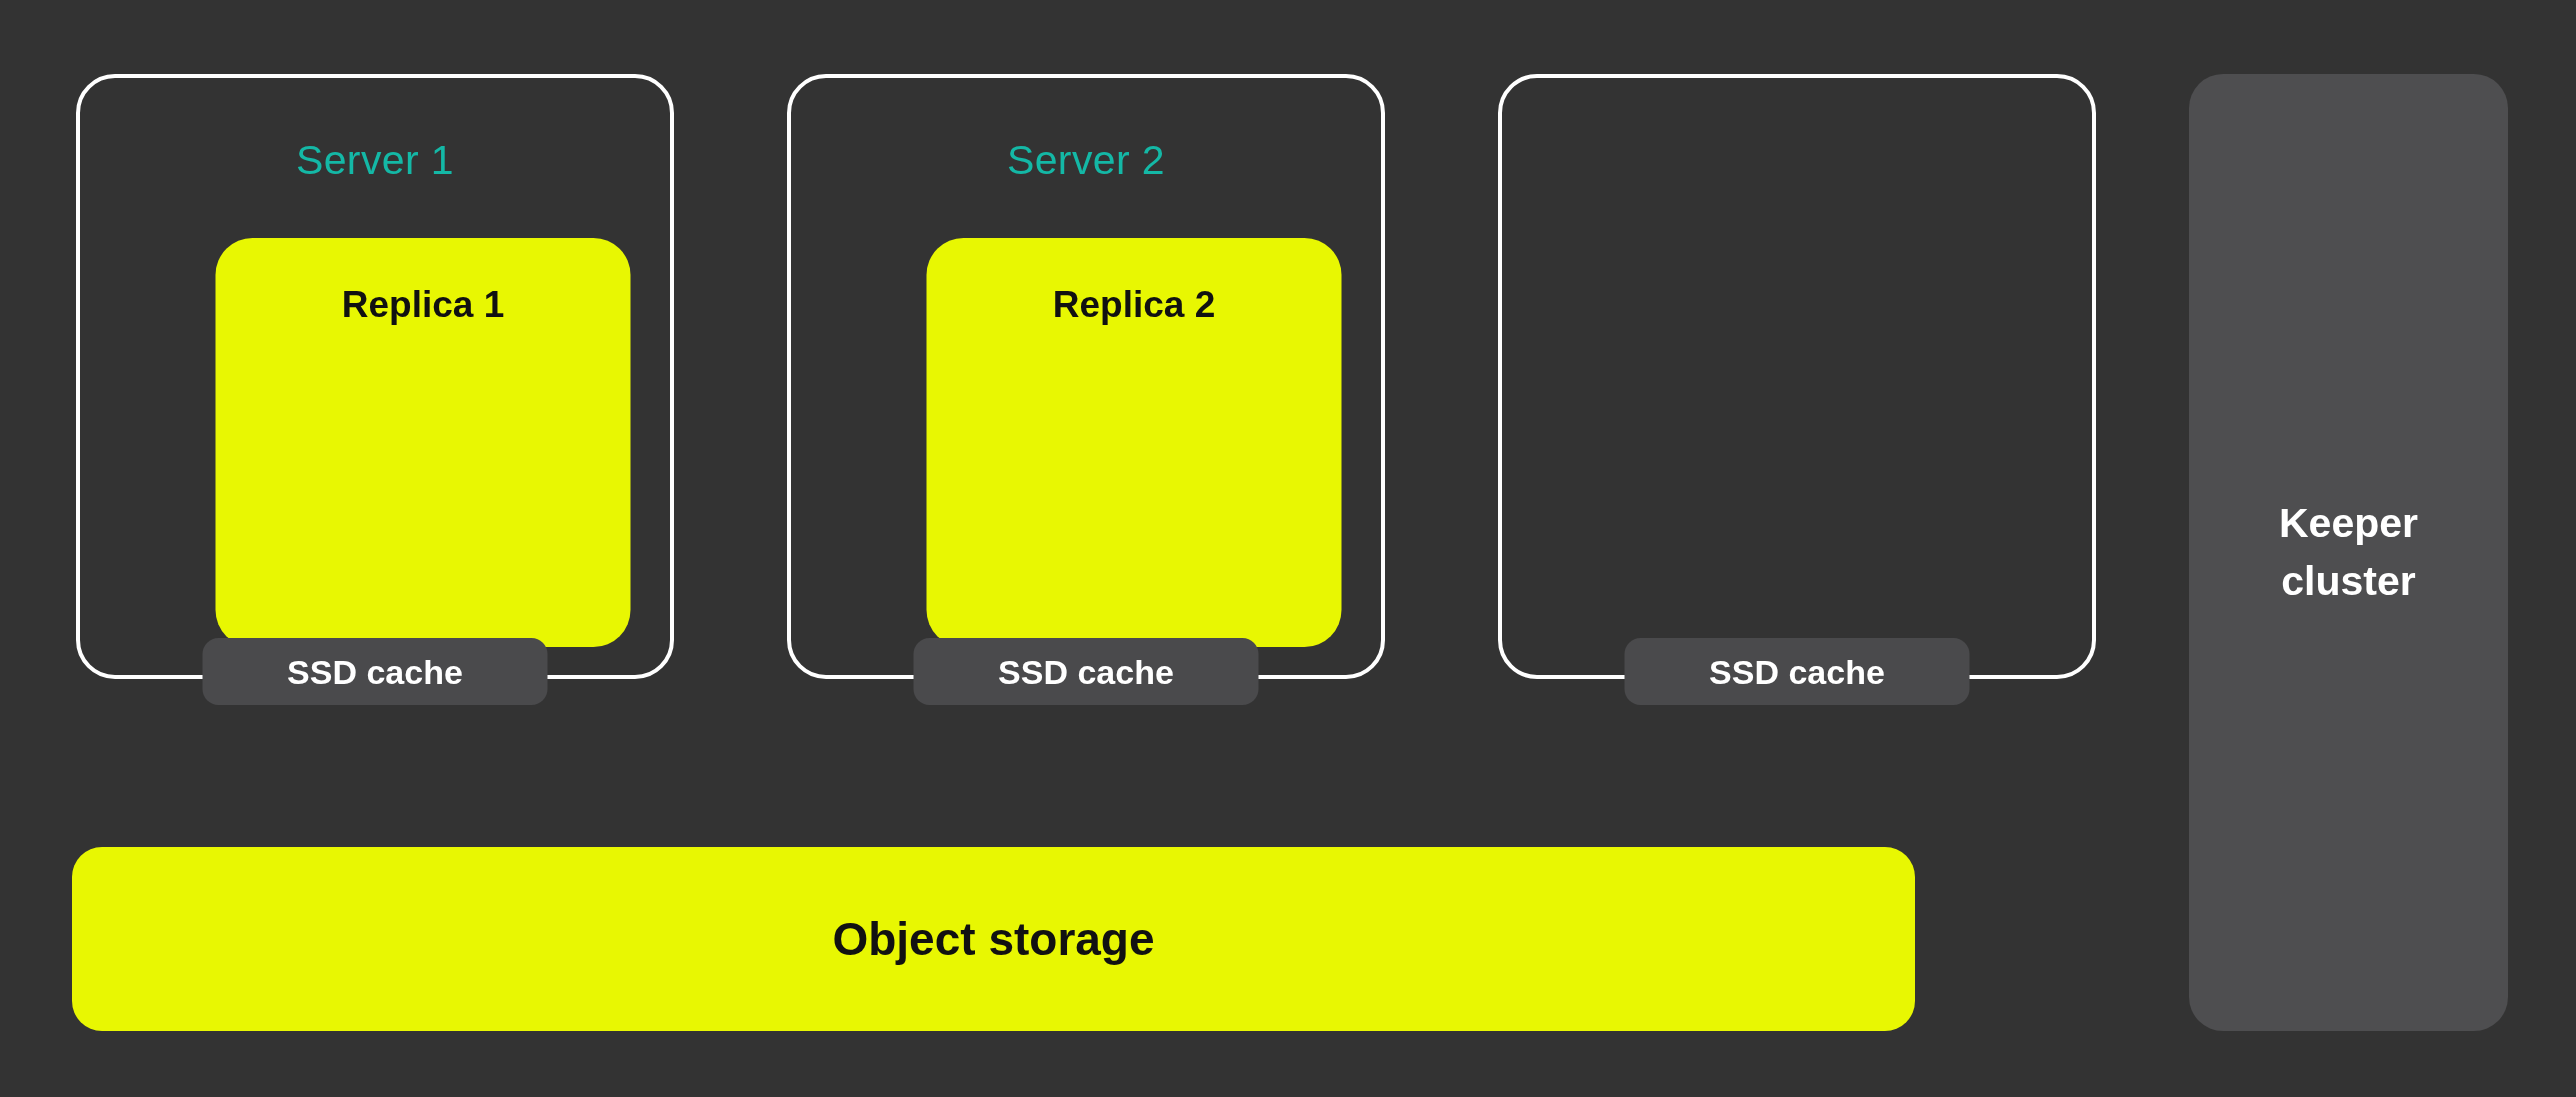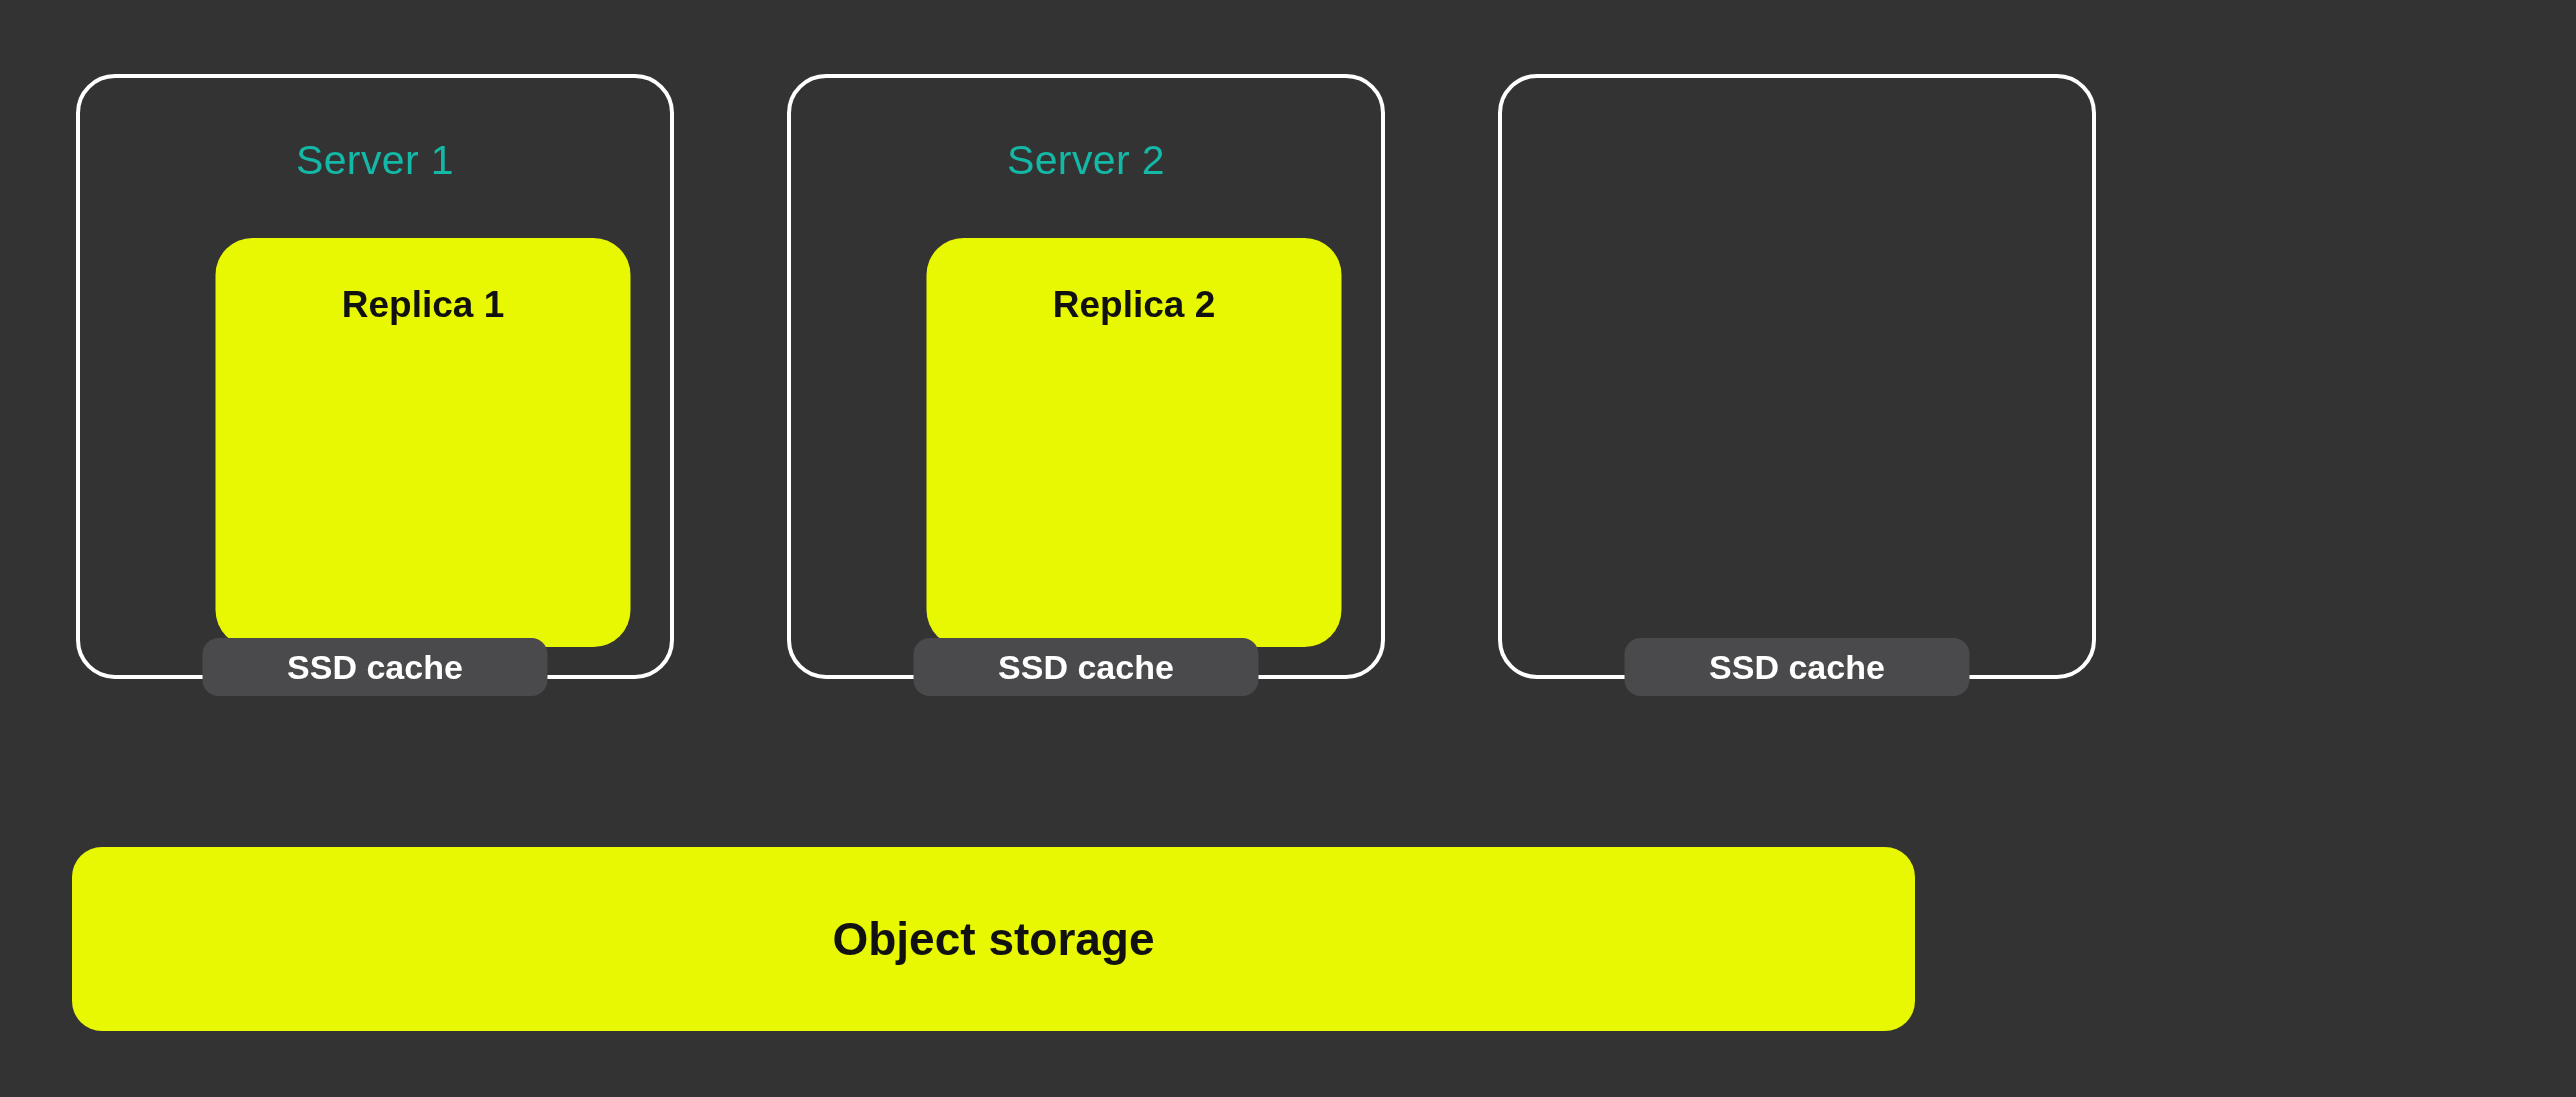--- a/index.html
+++ b/index.html
@@ -63,21 +63,21 @@
     font-weight: 700;
     line-height: 1;
   }
 
   .ssd-cache {
     position: absolute;
     top: 560px;
     left: 50%;
     transform: translateX(-50%);
     width: 345px;
-    height: 58px;
+    height: 67px;
     background: #4A4A4C;
     border-radius: 16px;
     display: flex;
     align-items: center;
     justify-content: center;
     z-index: 2;
   }
   .ssd-cache-label {
     color: #FFFFFF;
     font-size: 34px;
@@ -155,15 +155,18 @@
   <div class="server server-3">
     <div class="ssd-cache">
       <span class="ssd-cache-label">SSD cache</span>
     </div>
   </div>
 
   <div class="object-storage">
     <span class="object-storage-label">Object storage</span>
   </div>
 
+  <div class="keeper-cluster">
+    <span class="keeper-cluster-label">Keeper cluster</span>
+  </div>
 
 </div>
 
 
 </body></html>

